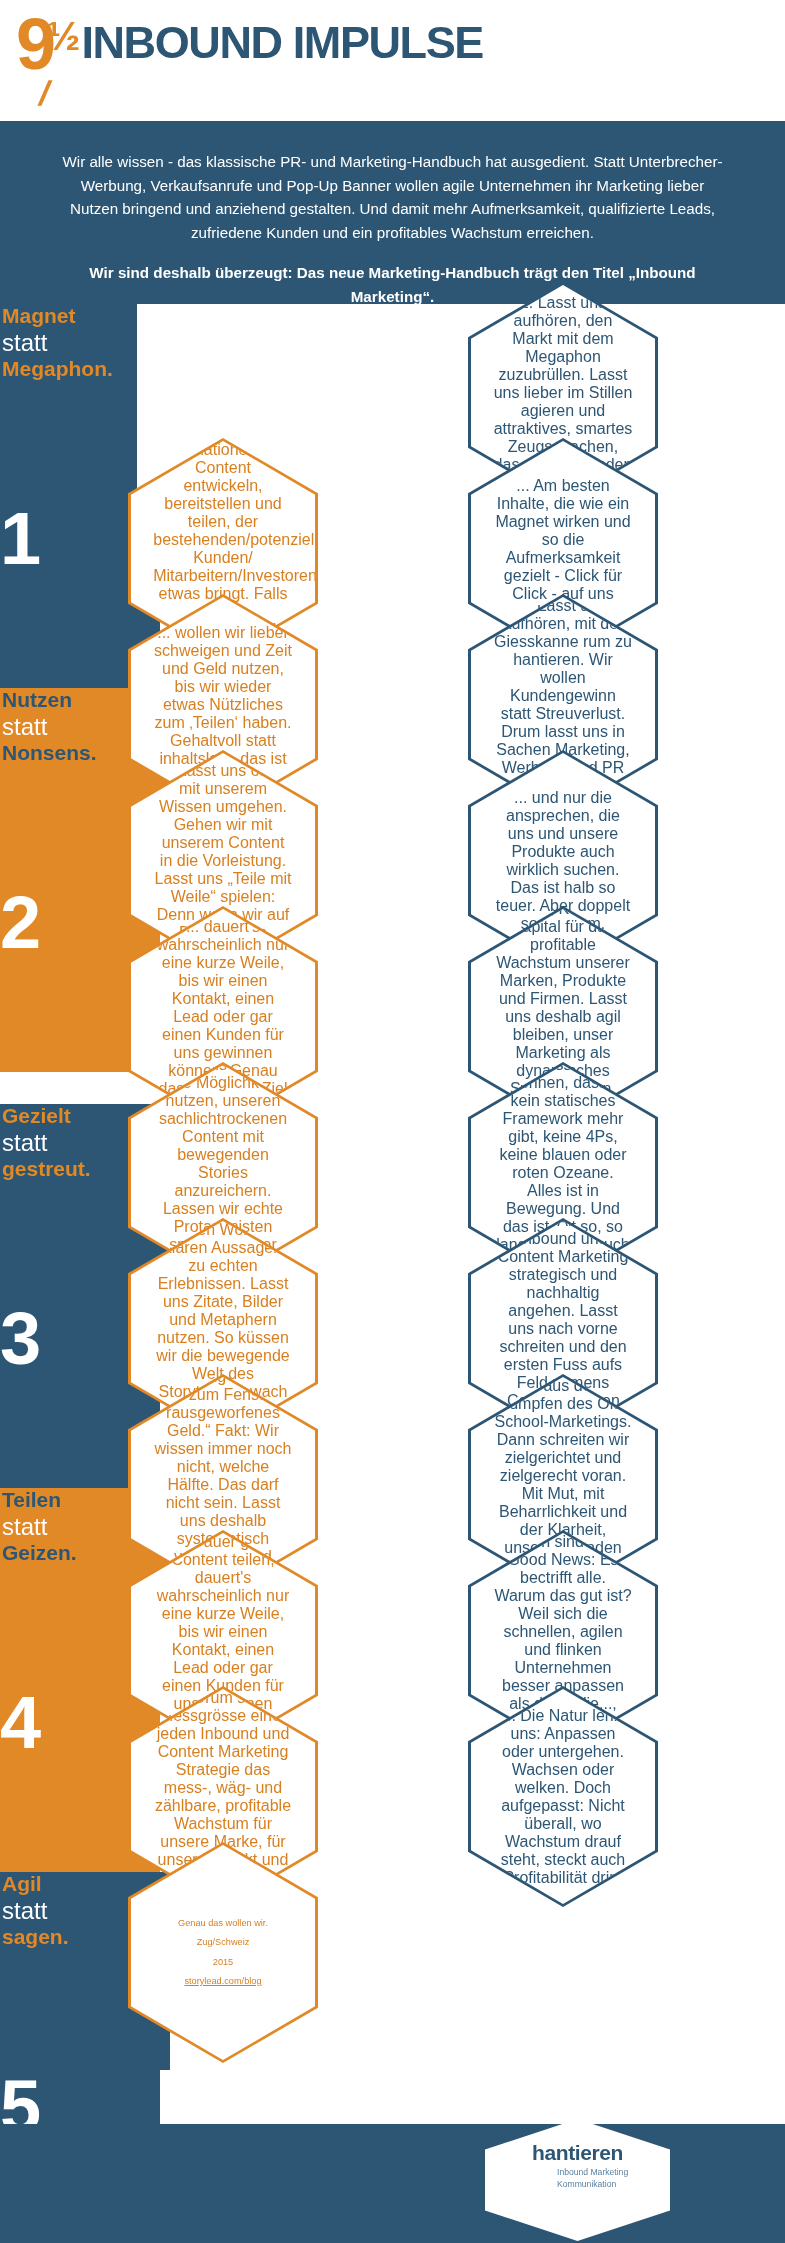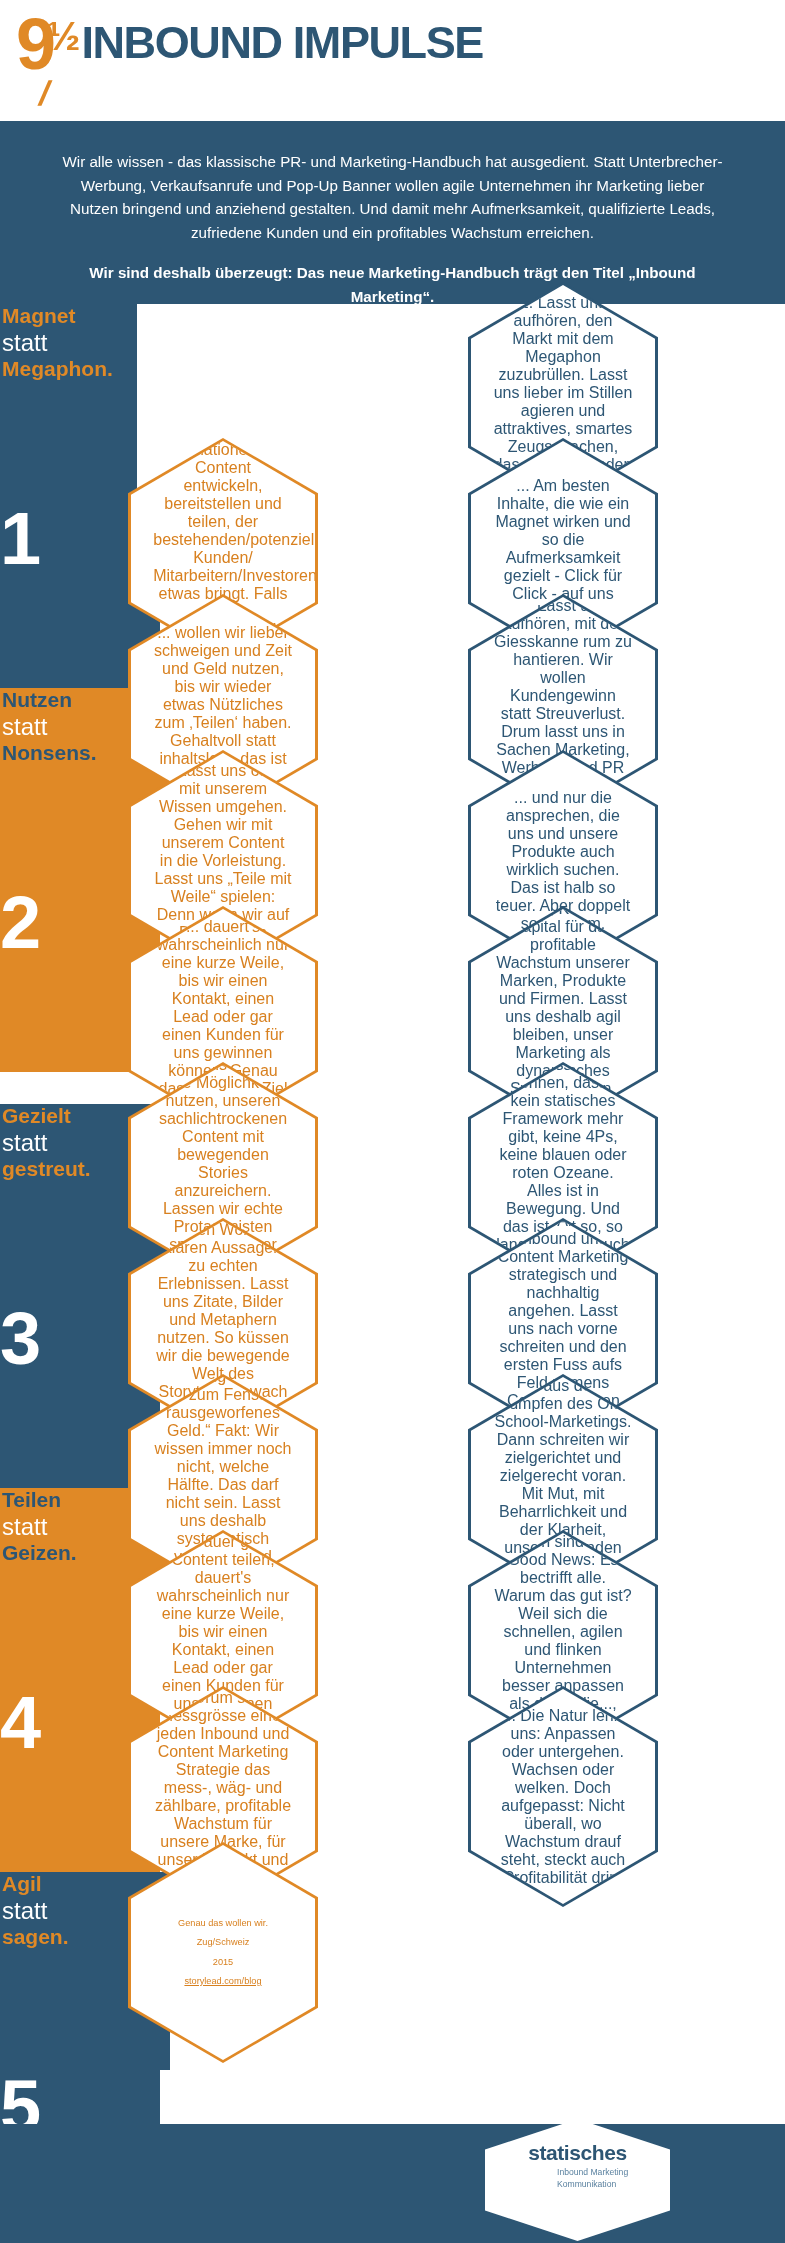--- a/index.html
+++ b/index.html
@@ -369,21 +369,21 @@
             <div style="font-size: 9.2px; line-height: 2.1;">Zug/Schweiz</div>
             <div style="font-size: 9.2px; line-height: 2.1;">2015</div>
             <div style="font-size: 9.2px; line-height: 2.1; text-decoration: underline;">storylead.com/blog</div>
           </div>
         </div>
       </div>
     </div>
 
   <div class="footer">
     <div class="logo-hex">
-      <div class="logo-name">statisches</div>
+      <div class="logo-name">hantieren</div>
       <div class="logo-tag">
         <div>Inbound Marketing</div>
         <div>Kommunikation</div>
       </div>
     </div>
   </div>
 
 </div>
 
 </body></html>

